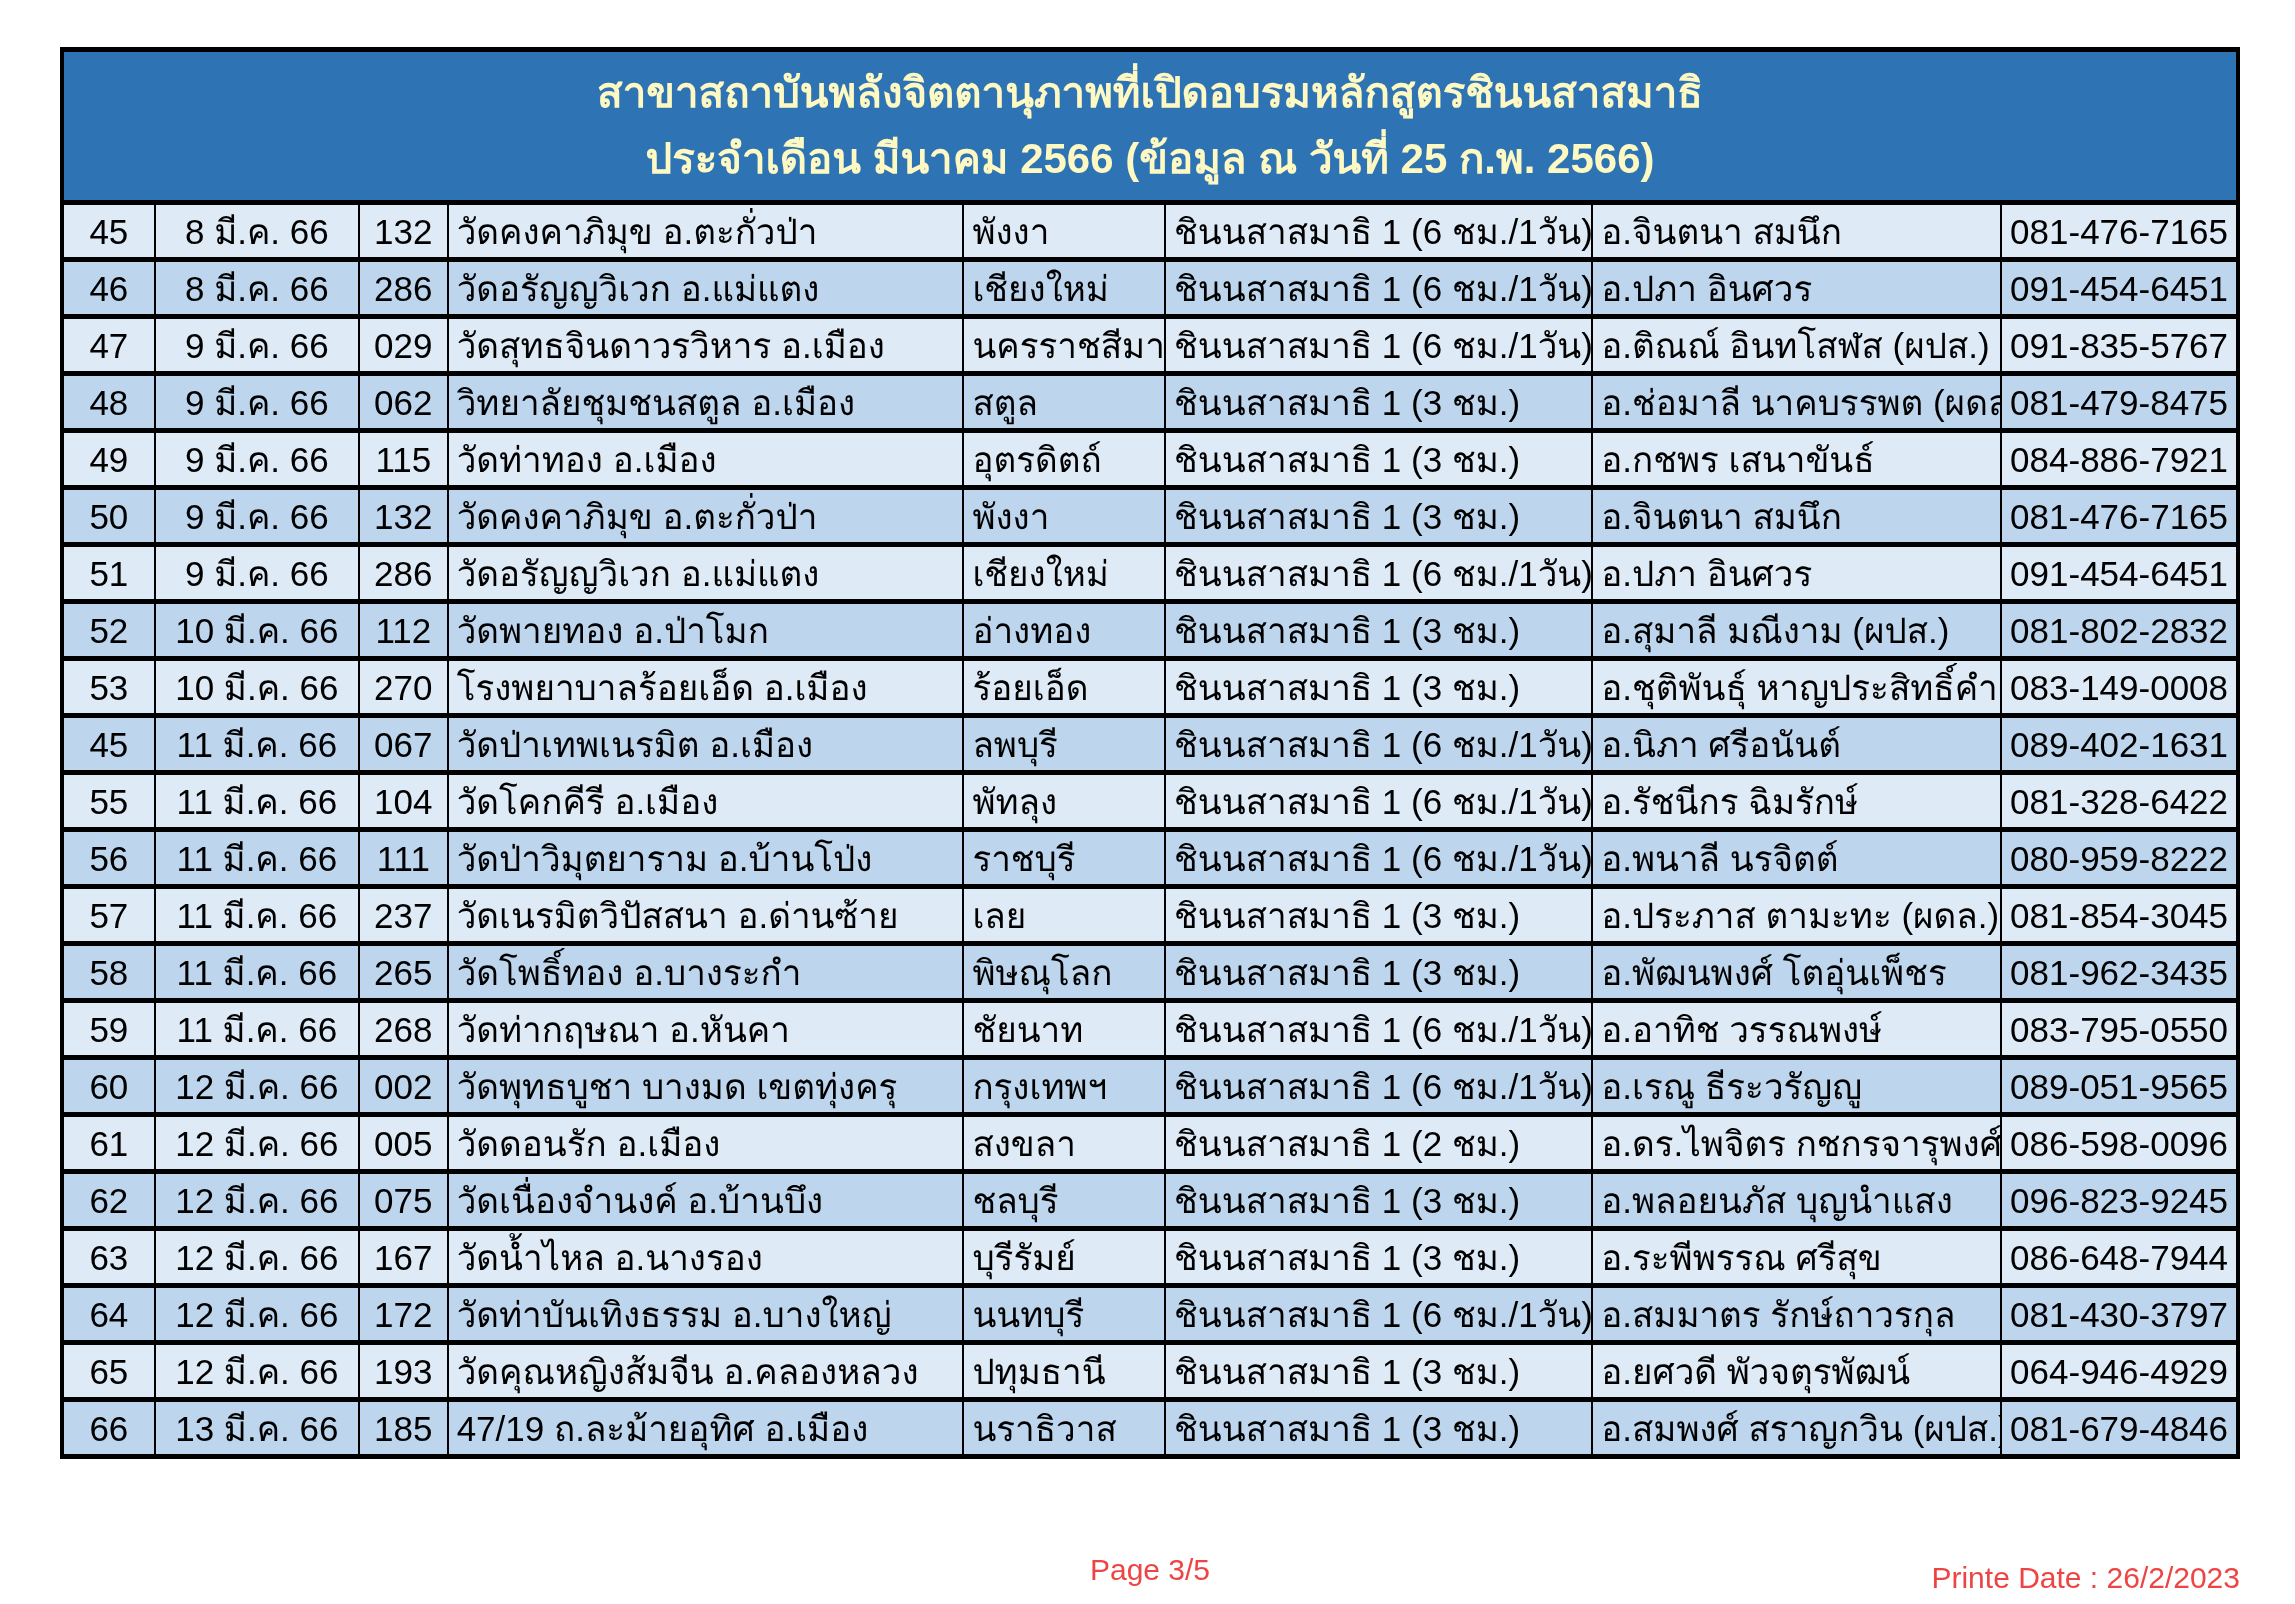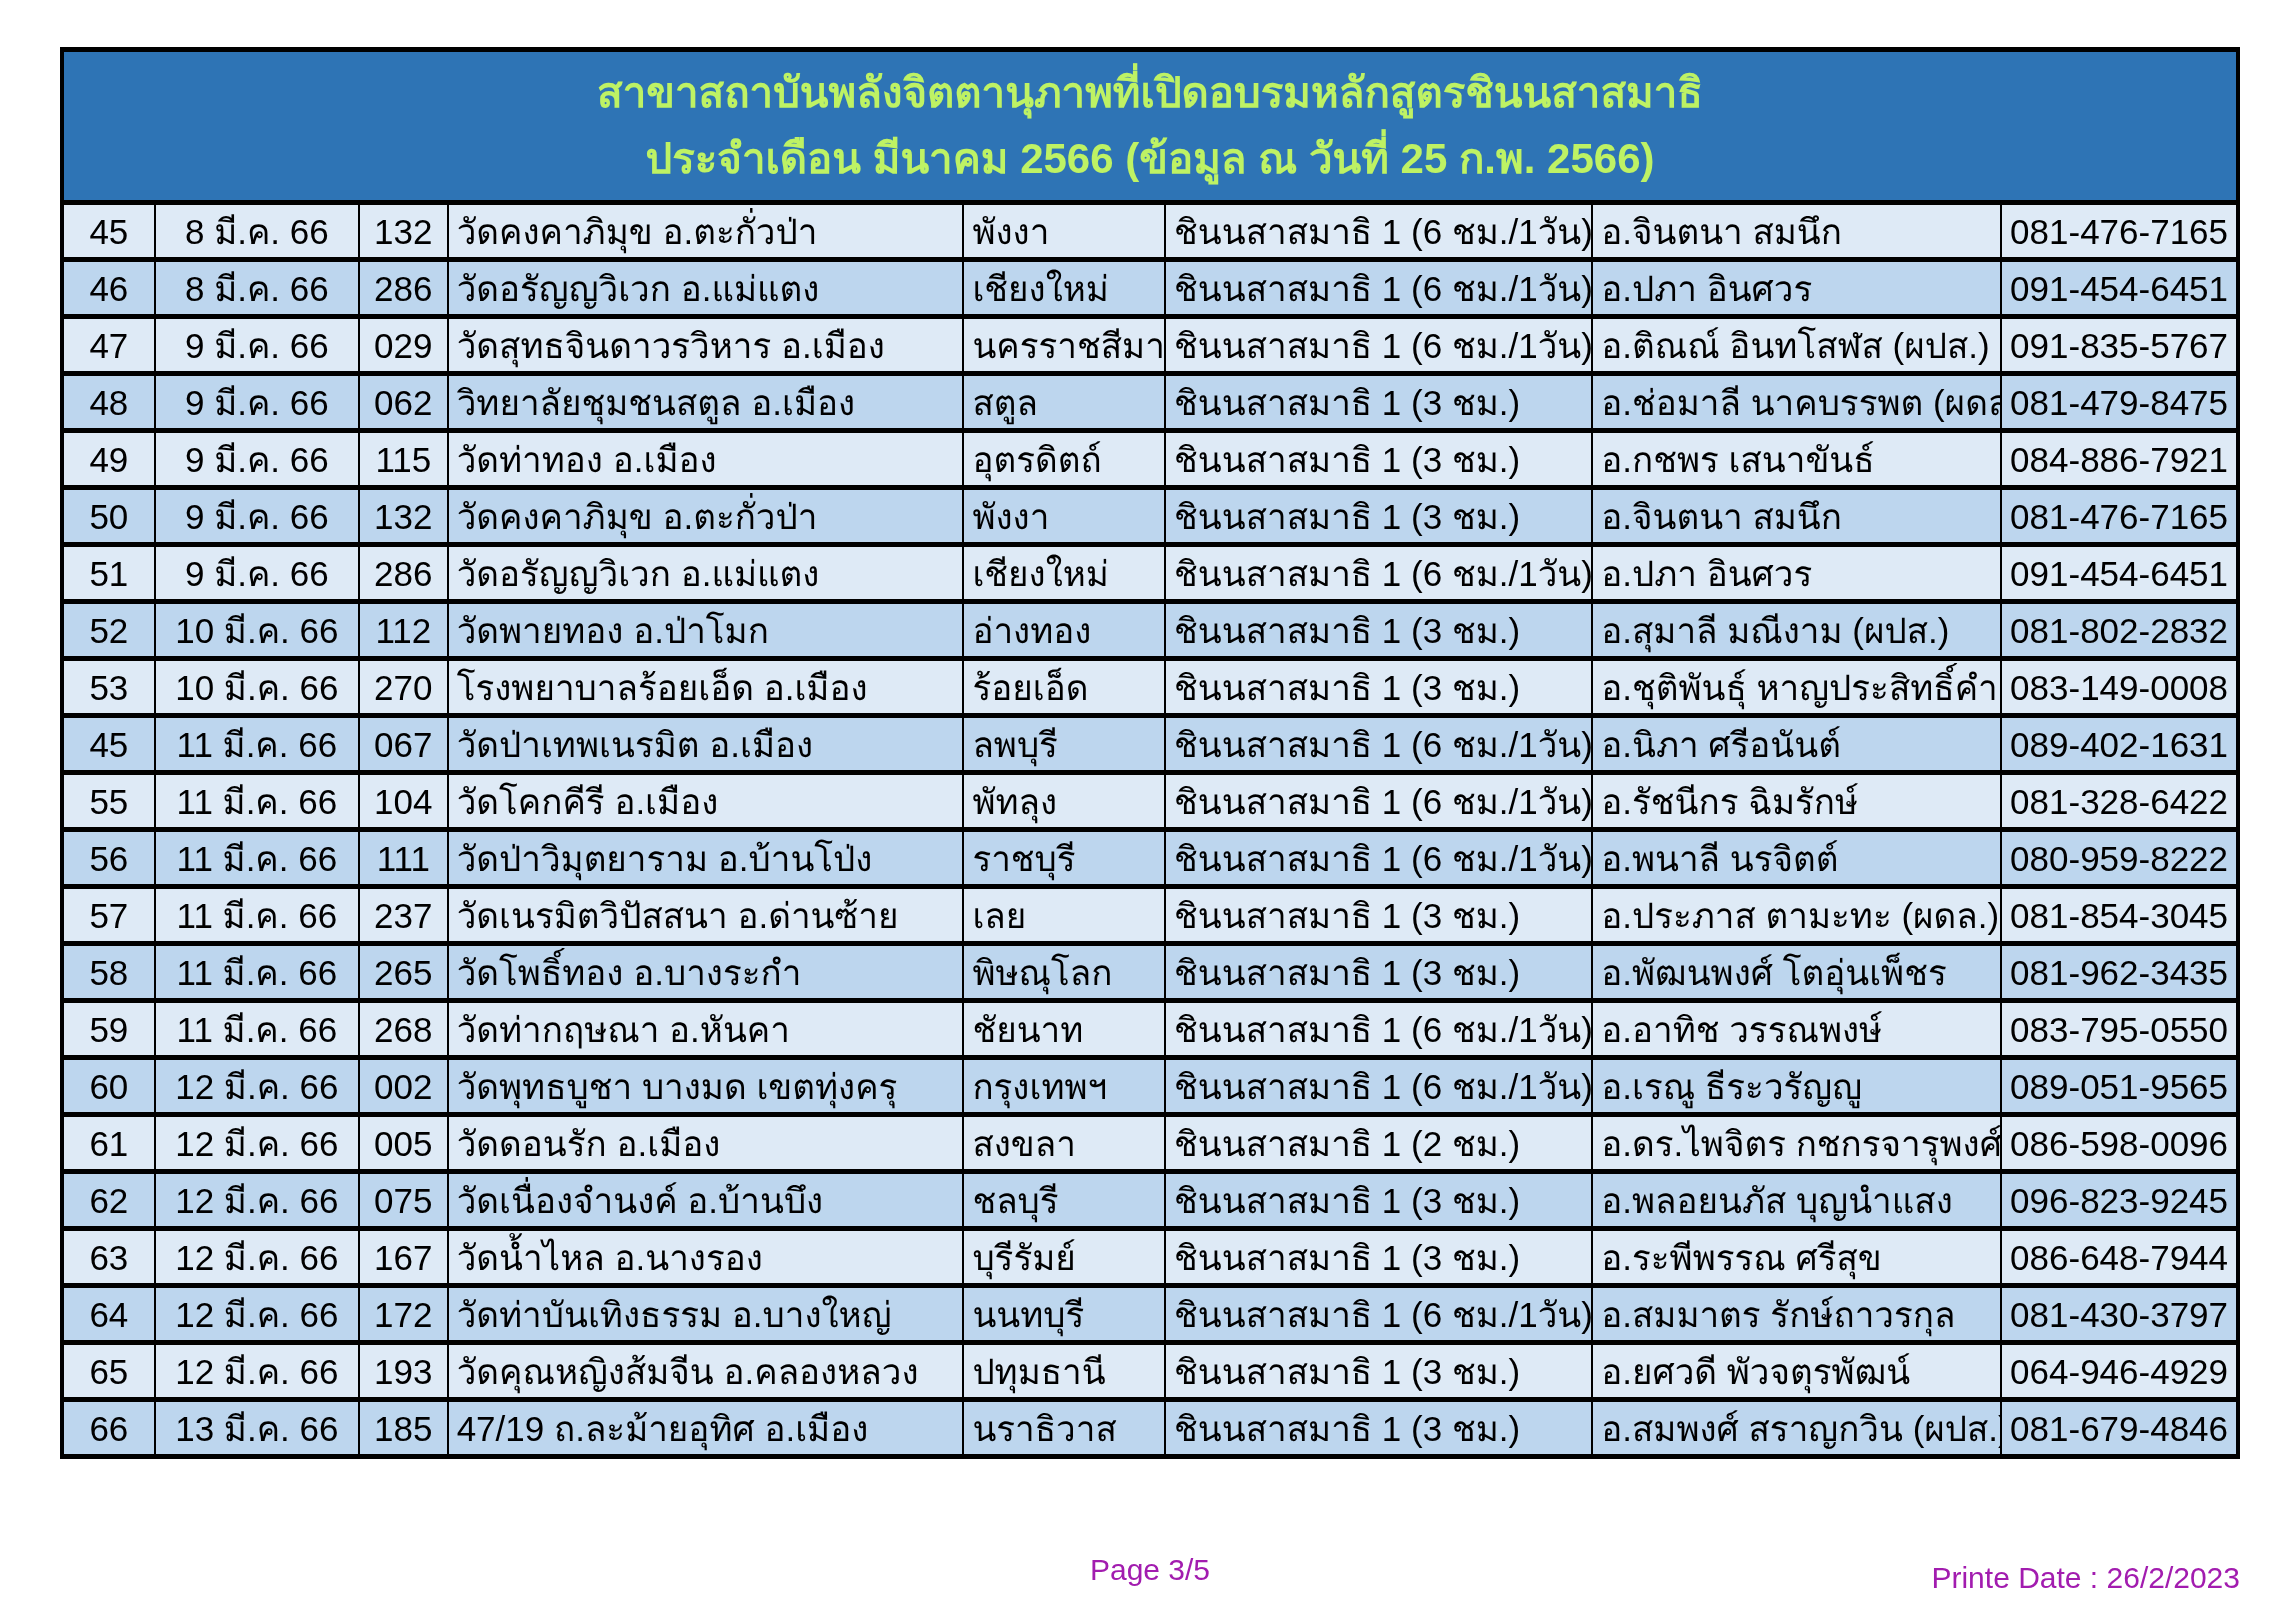--- a/index.html
+++ b/index.html
@@ -24,21 +24,21 @@
     border:4.1px solid var(--border);
   }
   td,th{
     border-left:2.7px solid var(--border);
     border-right:2.7px solid var(--border);
     border-top:5.4px solid var(--border);
     border-bottom:5.4px solid var(--border);
     overflow:hidden;
   }
   .title-cell{
-    background:var(--title-bg);color:#bef264;
+    background:var(--title-bg);color:#fef9c3;
     height:153px;padding:0;text-align:center;vertical-align:middle;
   }
   .title-cell .tl{
     display:block;font-size:42px;font-weight:bold;line-height:1.0;
     padding:12.2px 0;
   }
   th{
     background:var(--header-bg);color:var(--header-text);
     height:99px;font-size:34px;font-weight:bold;text-align:center;
     vertical-align:middle;white-space:pre-line;line-height:1.3;padding:0 2.7px;
@@ -46,21 +46,21 @@
   td{
     height:57px;font-size:35px;line-height:1.0;vertical-align:middle;
     padding:0 8.1px;white-space:nowrap;
   }
   tr.light td{background:var(--row-light);}
   tr.dark td{background:var(--row-dark);}
   td.c{text-align:center;}
   td.l{text-align:left;}
   .footer{
     position:absolute;left:60px;top:1553px;width:2180px;height:47px;
-    font-size:30px;color:#a21caf;
+    font-size:30px;color:#ef4444;
   }
   .footer .page-num{
     position:absolute;left:0;right:0;text-align:center;top:0;
   }
   .footer .print-date{
     position:absolute;right:0;top:8px;text-align:right;
   }
 </style>
 </head>
 <body>

